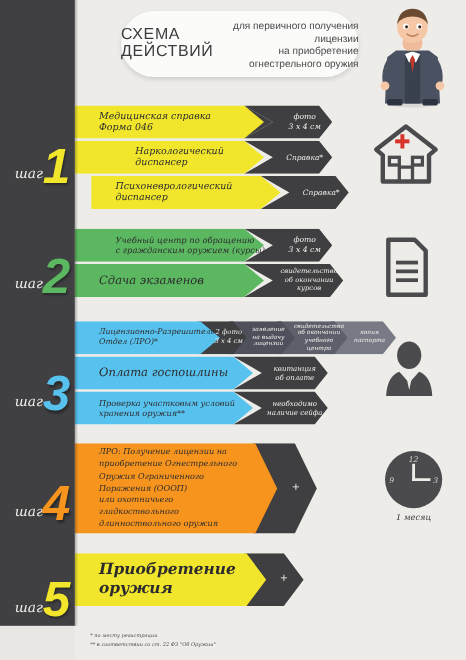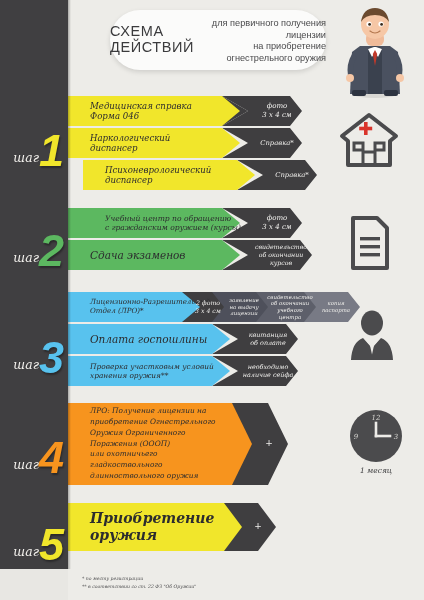--- a/index.html
+++ b/index.html
@@ -160,21 +160,21 @@
     <div class="chev" style="left:248px;top:0;width:58px;">
       <div class="chev-text" style="font-size:7px;">фото<br>3 х 4 см</div>
     </div>
   </div>
 
   <div class="row" style="left:0;top:128px;width:320px;height:30px;">
     <svg width="320" height="30" style="position:absolute;left:0;top:0;">
       <path d="M222 0 L290 0 L302 15 L290 30 L222 30 L248 15 Z" fill="#3f3e40"></path>
       <path d="M68 0 L222 0 L240 15 L222 30 L68 30 Z" fill="#f1e62b"></path>
     </svg>
-    <div class="bar" style="width:230px;top:0;">
+    <div class="bar" style="width:230px;top:0;padding-left:33px;">
       <div class="bar-text" style="font-size:8.6px;">Наркологический<br>диспансер</div>
     </div>
     <div class="chev" style="left:248px;top:0;width:58px;">
       <div class="chev-text" style="font-size:6.8px;">Справка*</div>
     </div>
   </div>
 
   <div class="row" style="left:0;top:160px;width:320px;height:30px;margin-left:15px;">
     <svg width="320" height="30" style="position:absolute;left:0;top:0;">
       <path d="M222 0 L290 0 L302 15 L290 30 L222 30 L248 15 Z" fill="#3f3e40"></path>

